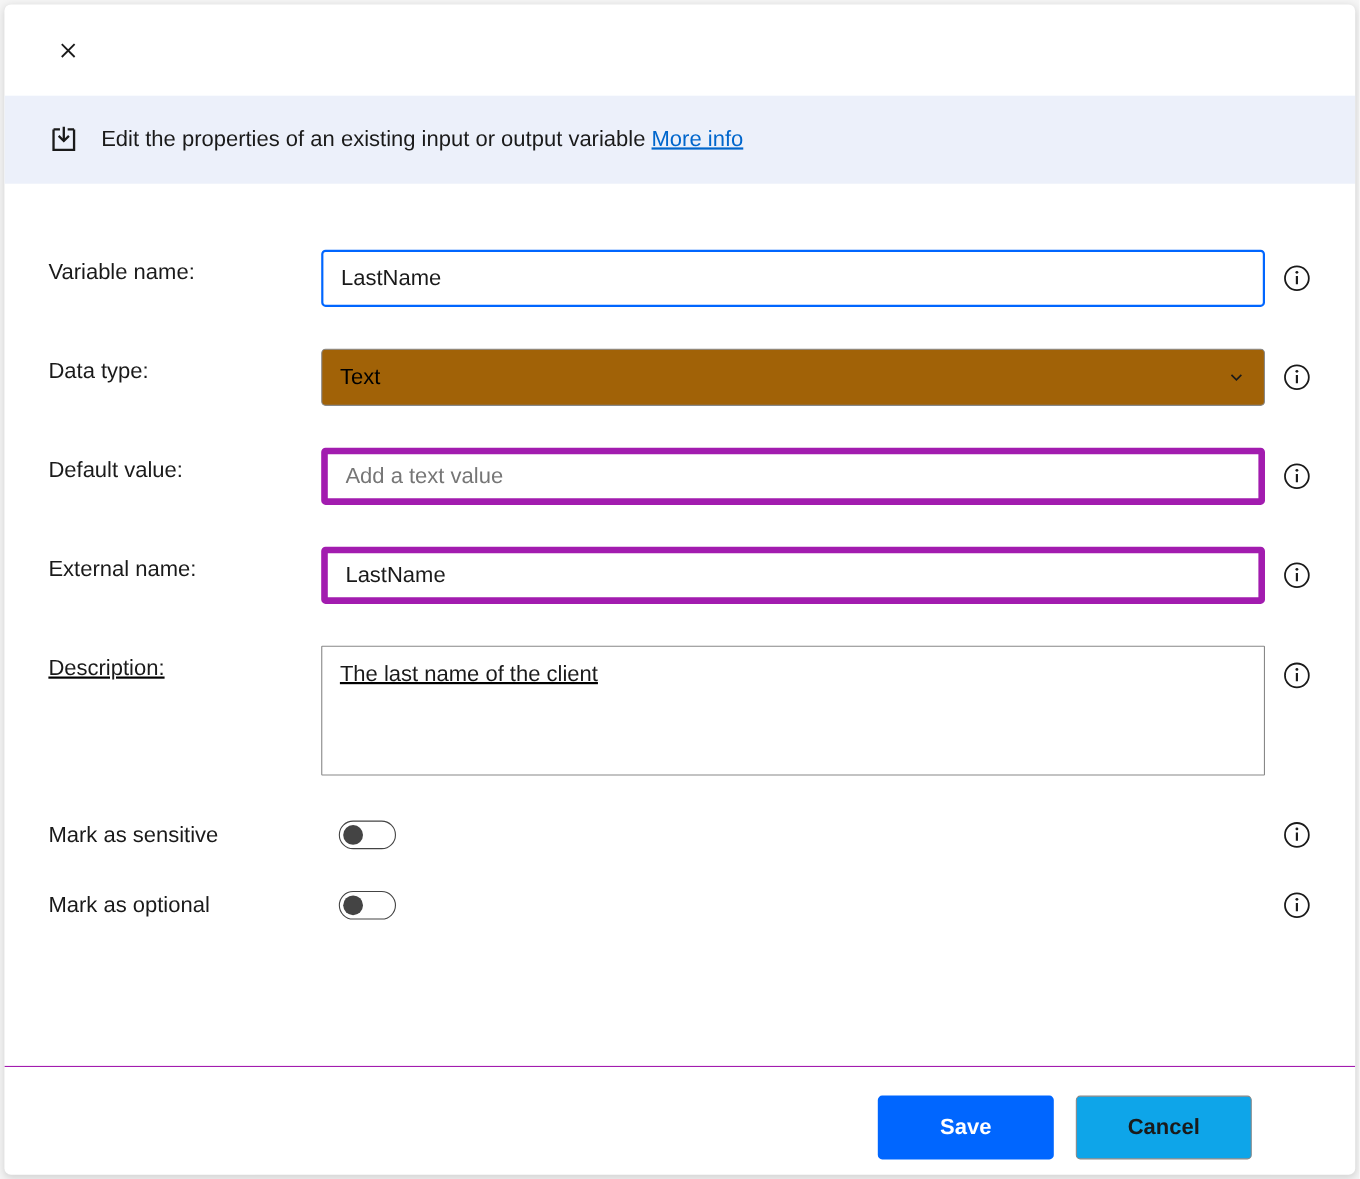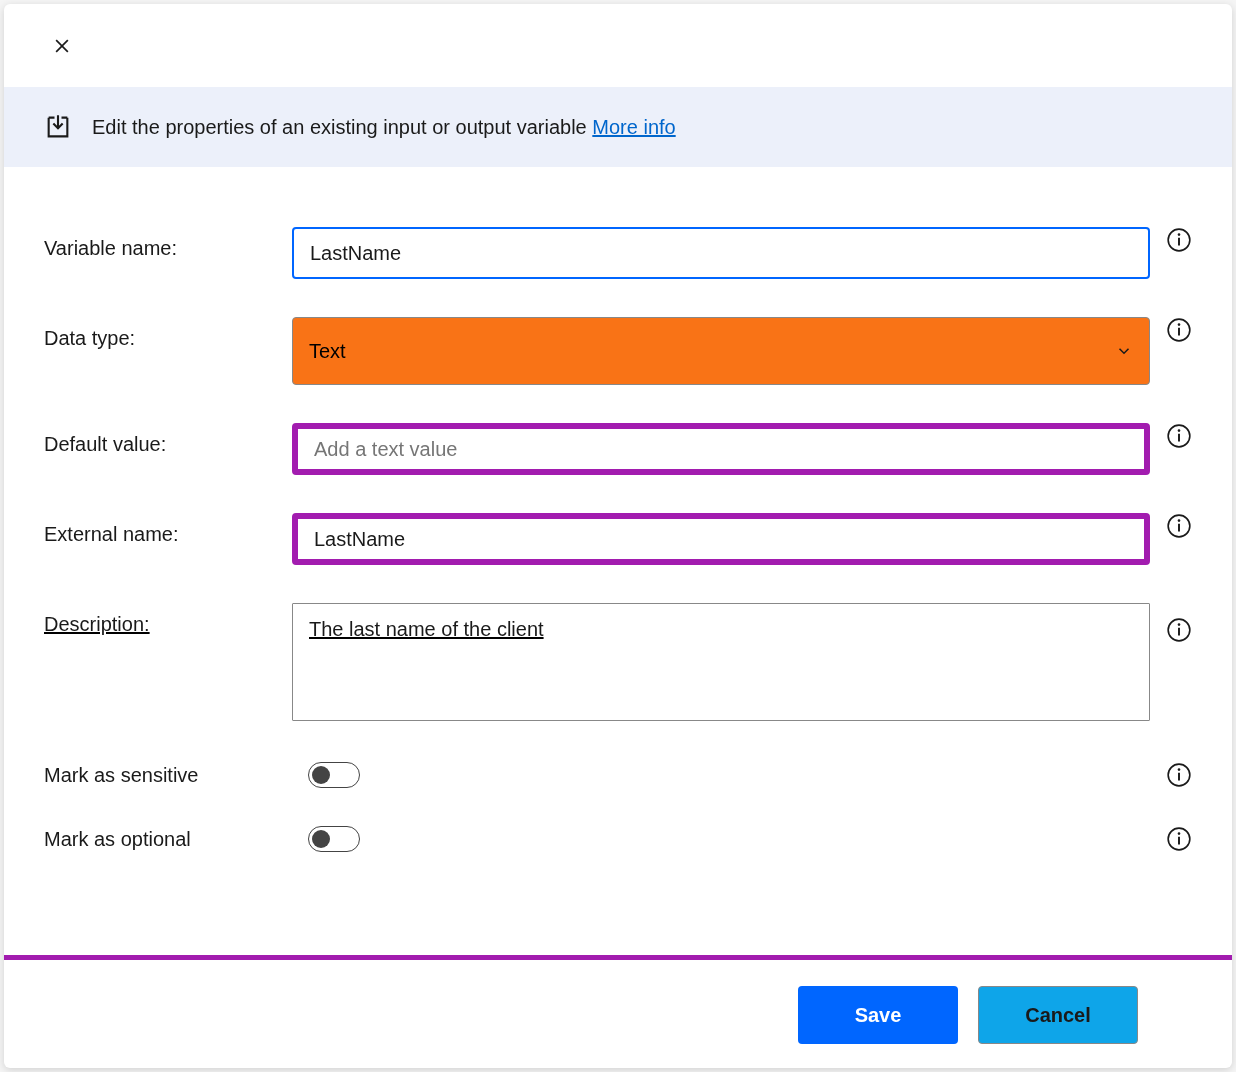--- a/index.html
+++ b/index.html
@@ -84,21 +84,21 @@
     .form-label {
       width: 248px;
       flex-shrink: 0;
       font-size: 20px;
       color: #1a1a1a;
       padding-top: 10px;
     }
     .form-control-wrap {
       flex: 1;
       display: flex;
-      align-items: flex-start;
+      align-items: center;
       gap: 16px;
     }
     .form-input {
       flex: 1;
       height: 52px;
       padding: 0 16px;
       font-size: 20px;
       border: 6px solid #a21caf;
       border-radius: 4px;
       font-family: inherit;
@@ -110,30 +110,30 @@
       outline: none;
     }
     .form-input::placeholder {
       color: #767676;
     }
     .form-select {
       flex: 1;
       position: relative;
     }
     .form-select .select-display {
-      height: 68px;
+      height: 52px;
       padding: 0 16px;
       font-size: 20px;
       border: 1px solid #888;
       border-radius: 4px;
       display: flex;
       align-items: center;
       justify-content: space-between;
       cursor: pointer;
-      background: #f97316;
+      background: #a16207;
     }
     .form-textarea {
       flex: 1;
       height: 118px;
       padding: 14px 16px;
       font-size: 20px;
       border: 1px solid #888;
       border-radius: 1px;
       font-family: inherit;
       resize: none;
@@ -172,22 +172,22 @@
     .toggle-row .form-control-wrap {
       align-items: center;
     }
     .toggle-row .toggle-container {
       flex: 1;
       display: flex;
       align-items: center;
       padding-left: 16px;
     }
     .footer {
-      border-top: 5px solid #a21caf;
-      padding: 26px 94px 24px 40px;
+      border-top: 1px solid #a21caf;
+      padding: 26px 94px 14px 40px;
       display: flex;
       justify-content: flex-end;
       gap: 20px;
     }
     .btn {
       height: 58px;
       padding: 0 36px;
       font-size: 20px;
       font-weight: 600;
       border-radius: 4px;

